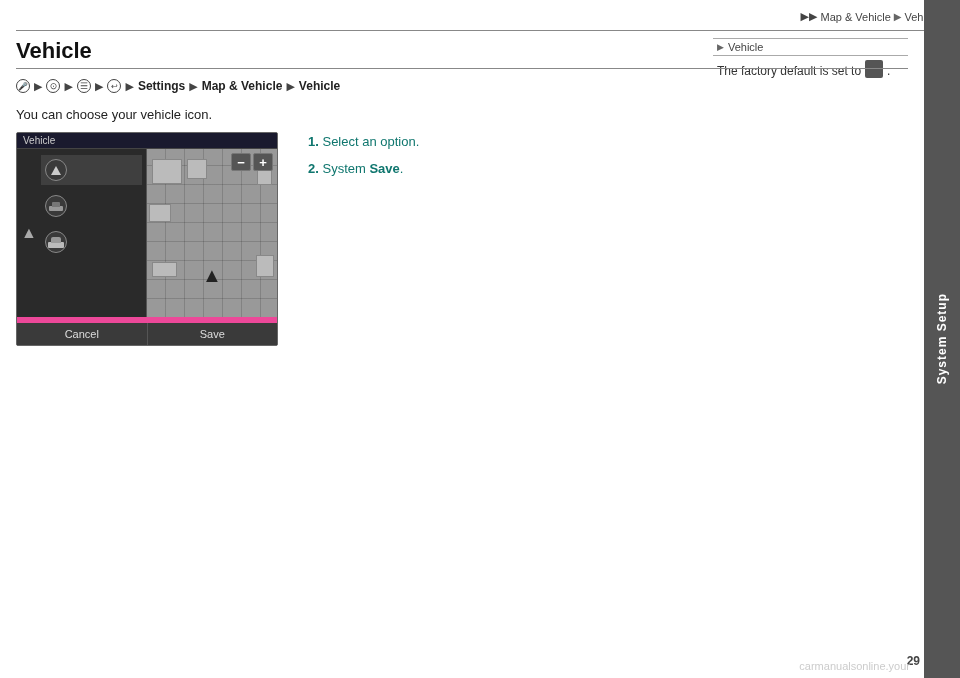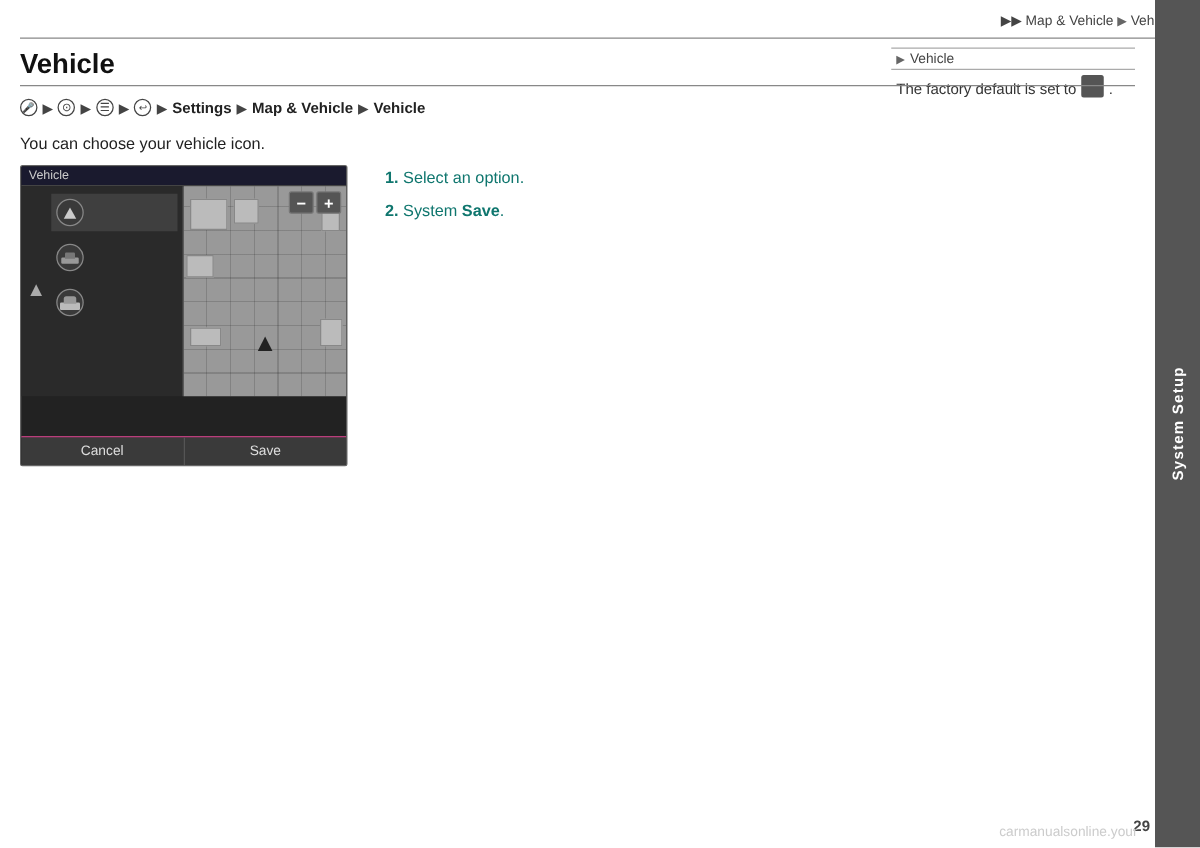--- a/index.html
+++ b/index.html
@@ -249,22 +249,21 @@
       justify-content: center;
       font-size: 13px;
       font-weight: bold;
       cursor: pointer;
       border-radius: 2px;
     }
 
     
     .screen-footer {
       display: flex;
-      border-top: 1px solid #ec4899;
-      margin-top: 32px;
+      border-top: 6px solid #ec4899;
     }
 
     .screen-btn {
       flex: 1;
       background: #3a3a3a;
       color: #ddd;
       font-size: 11px;
       text-align: center;
       padding: 5px 4px;
       cursor: pointer;

